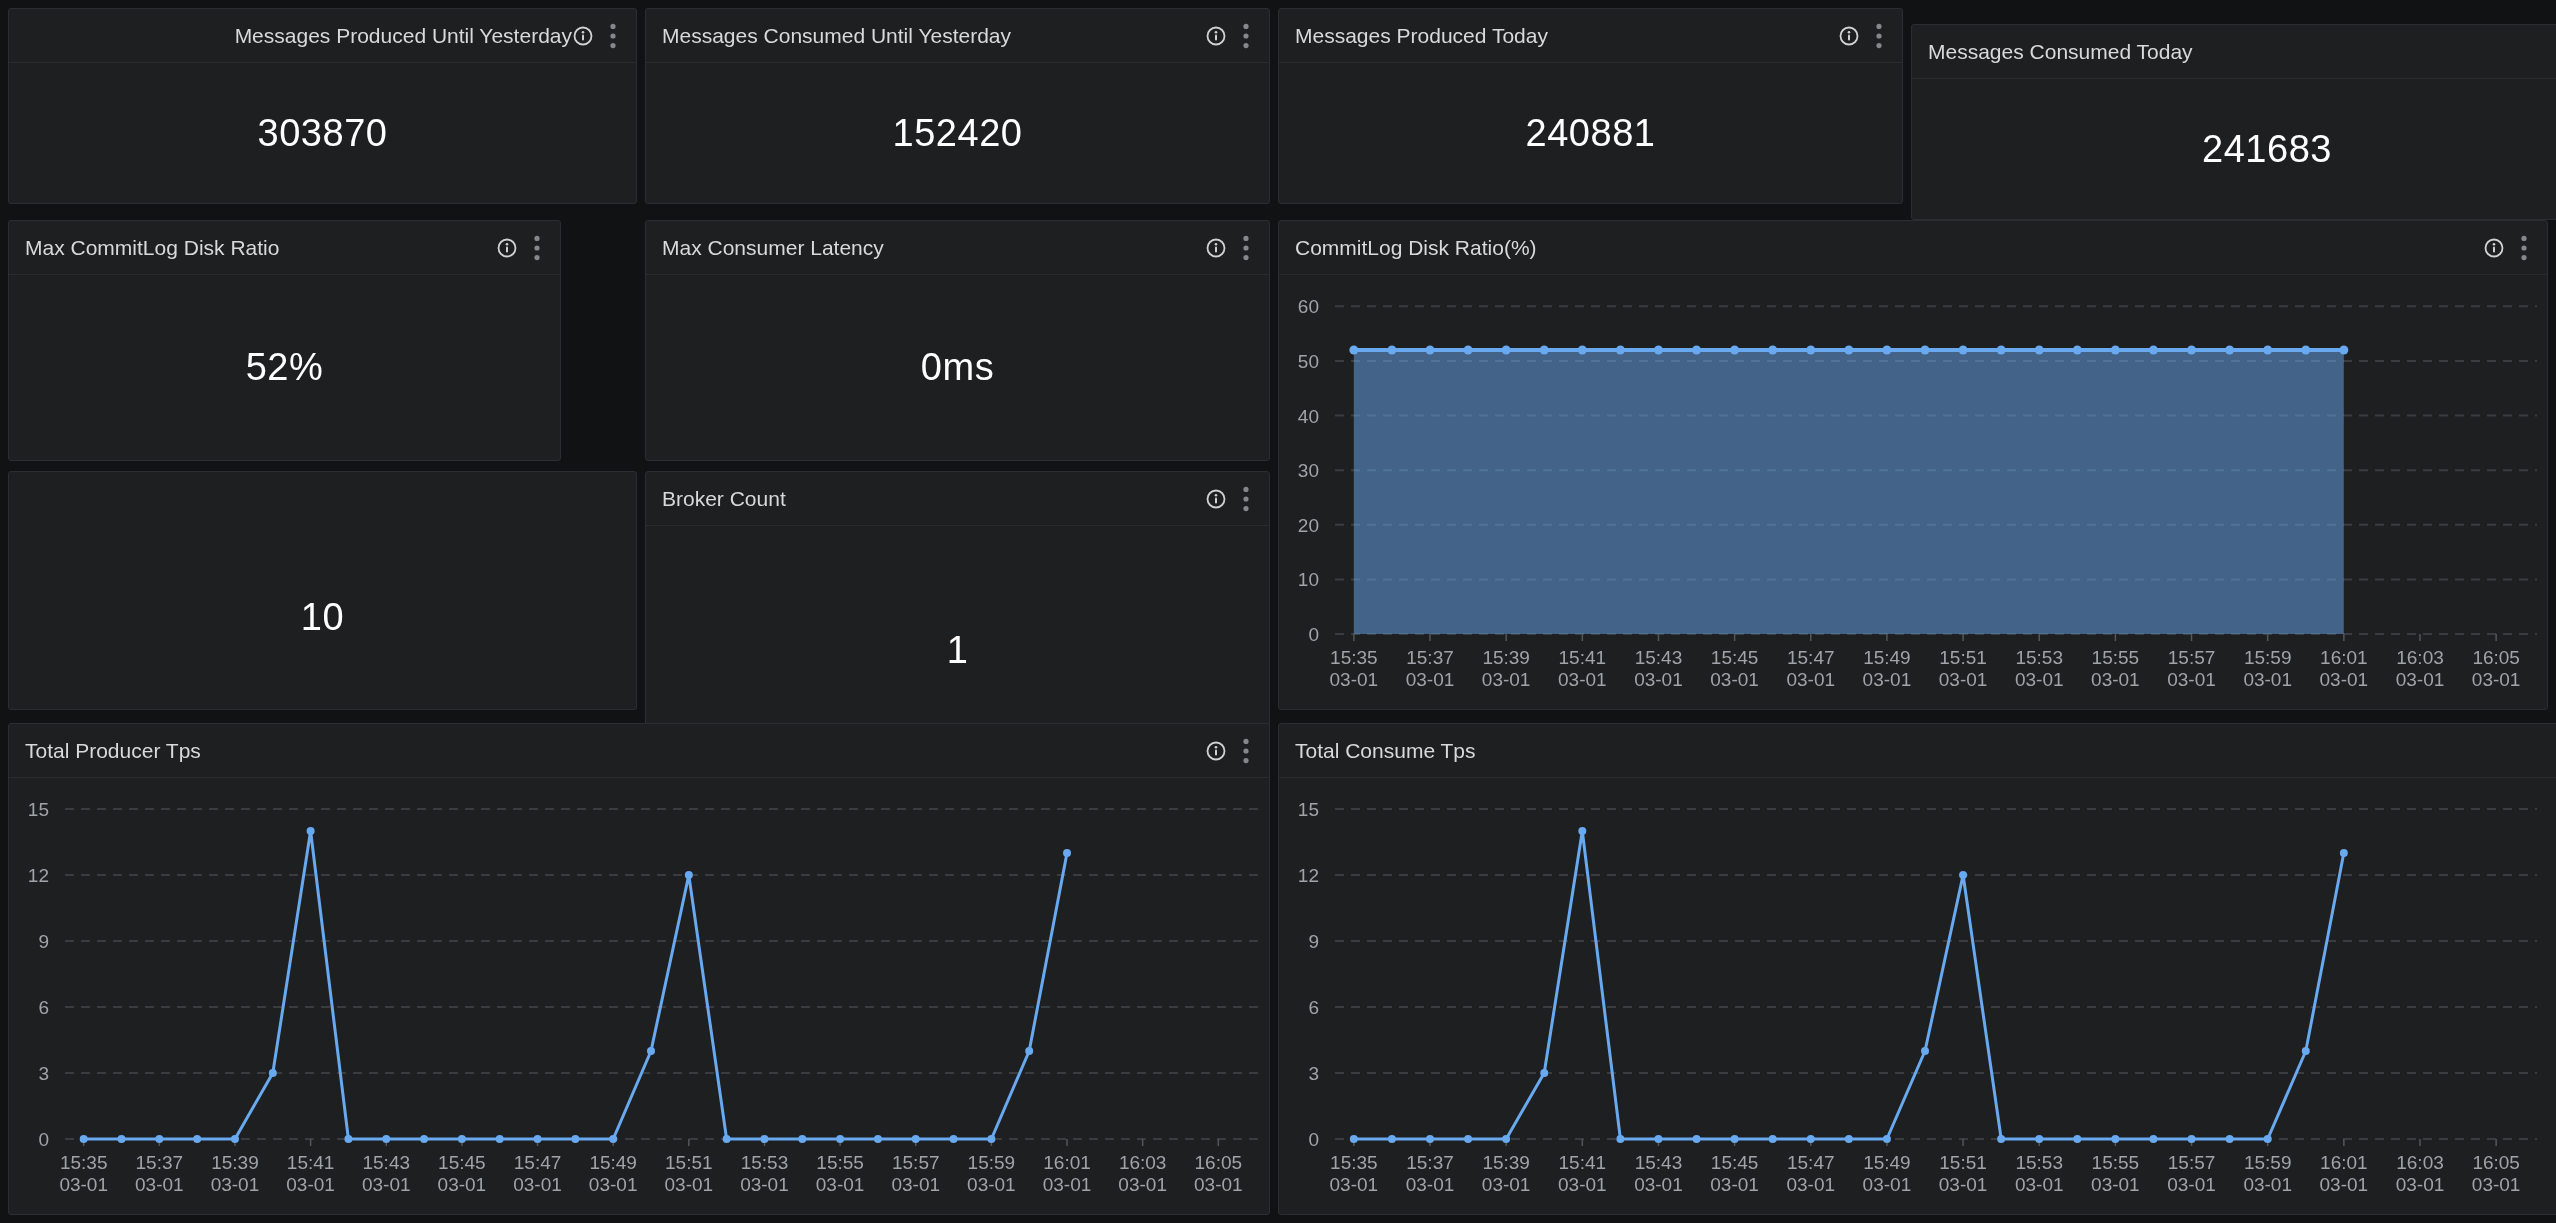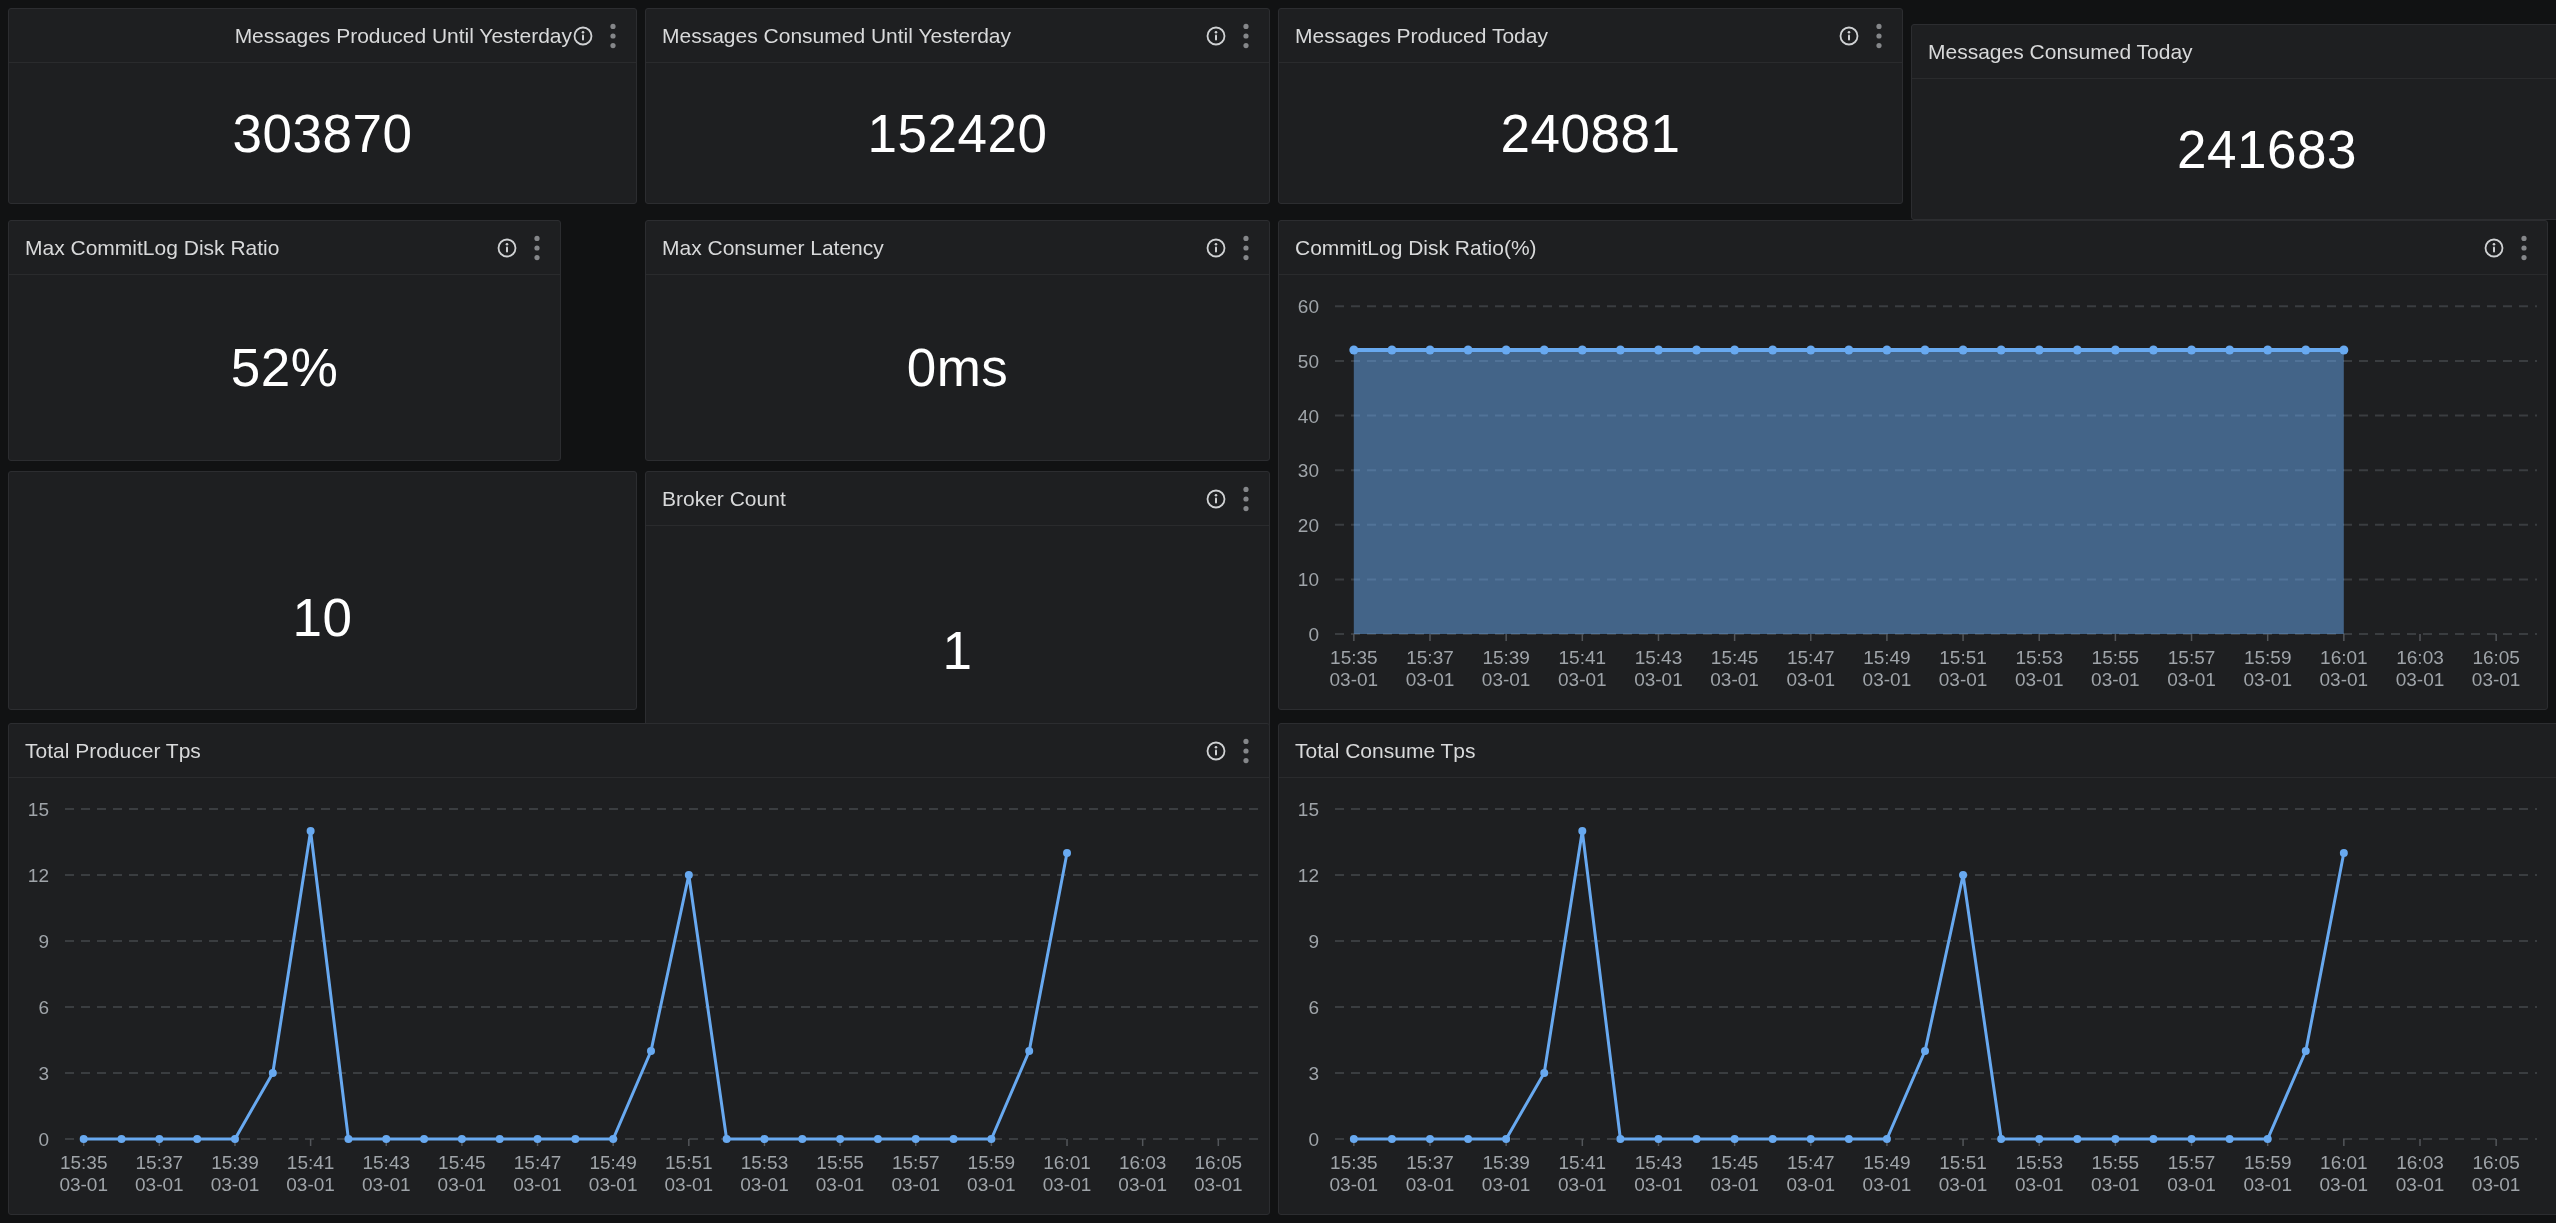--- a/index.html
+++ b/index.html
@@ -22,21 +22,21 @@
     flex:1;font-size:21px;font-weight:500;color:#d8d9da;
     white-space:nowrap;overflow:hidden;
   }
   .picons{display:flex;align-items:center;gap:16px;flex:0 0 auto;}
   .icon-btn{display:flex;align-items:center;justify-content:center;cursor:pointer;}
   .pbody{
     position:absolute;top:54px;left:0;right:0;bottom:0;
     display:flex;align-items:center;justify-content:center;
   }
   .statval{
-    font-size:53px;font-weight:400;color:#ffffff;letter-spacing:0.5px;
+    font-size:38px;font-weight:400;color:#ffffff;letter-spacing:0.5px;
   }
   .chartwrap{position:absolute;top:54px;left:0;right:0;bottom:0;}
   .chartwrap svg{display:block;}
   svg text{font-family:"Liberation Sans", sans-serif;}
 </style>
 </head>
 <body>
 
 <div class="panel" style="left:8px;top:8px;width:629px;height:196px;text-align:right;">
   <div class="phead">

